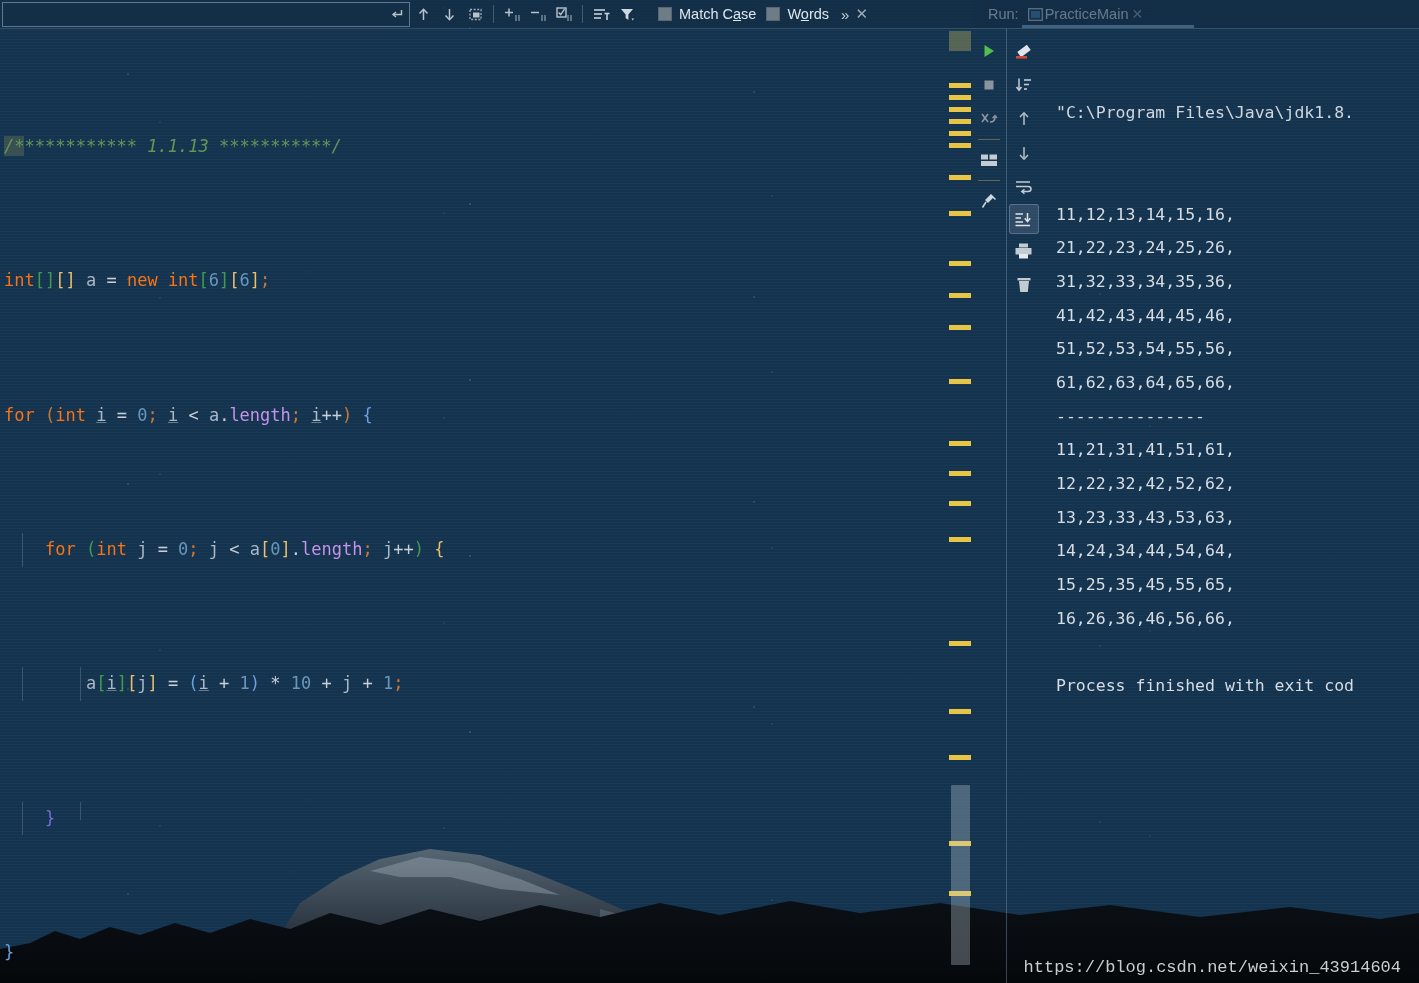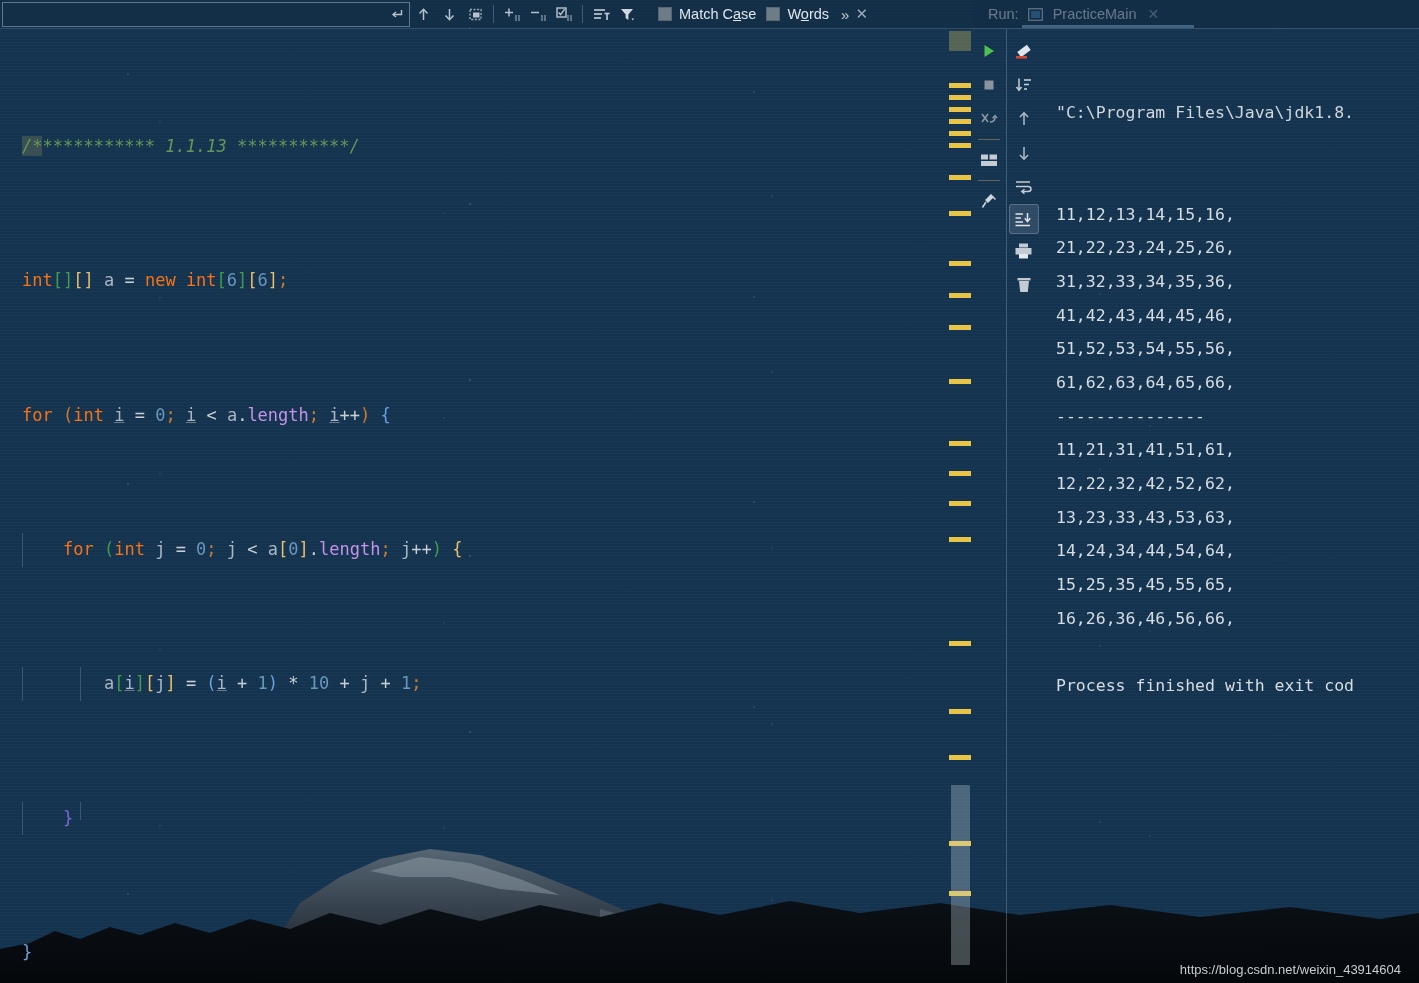--- a/index.html
+++ b/index.html
@@ -134,21 +134,21 @@
   #editor {
     position:absolute; left:0; top:29px; width:945px; bottom:0;
     z-index:6;
     font-family:"DejaVu Sans Mono", monospace;
     font-size:17px;
     line-height:33.6px;
     color:#c8d0d6;
     white-space:pre;
     overflow:hidden;
   }
-  .line { height:33.6px; padding-left:22px; position:relative; }
+  .line { height:33.6px; padding-left:4px; position:relative; }
 
   
   .t-kw   { color:#f97316; }           
   .t-cmt  { color:#629755; font-style:italic; }           
   .t-num  { color:#6897bb; }
   .t-prop { color:#c792ea; }           
   .t-id   { color:#a9b7c6; }
   .t-loc  { color:#a9b7c6; text-decoration:underline; text-decoration-color:#6b7a86;}
   .t-br1  { color:#cc7832; }
   .t-brG  { color:#3f9c4f; }
@@ -182,21 +182,21 @@
   }
   #run-header {
     height:29px; display:flex; align-items:center; gap:9px;
     padding-left:16px;
     color:#cdd6dd; font-size:14.5px;
     border-bottom:1px solid rgba(120,150,175,0.25);
     background: rgba(18,44,67,0.45);
   }
   #run-label { color:#d3dbe1; }
   #run-tab {
-    display:flex; align-items:center; gap:9px; position:relative;
+    display:flex; align-items:center; gap:1px; position:relative;
     padding:0 4px 0 0; cursor:pointer;
   }
   #run-tab-underline {
     position:absolute; left:-6px; bottom:-6px; width:172px; height:3px; background:#7aa7cc;
   }
   #run-tab-close { color:#8e9ba5; font-size:14px; margin-left:2px;}
   #run-body { position:absolute; left:0; top:29px; right:0; bottom:0; display:flex;}
   .vstrip { width:34px; display:flex; flex-direction:column; align-items:center; padding-top:5px; gap:0px;}
   .vstrip.second { border-left:1px solid rgba(120,145,165,0.45); }
   .vbtn { width:30px; height:34px; display:flex; align-items:center; justify-content:center; cursor:pointer; color:#b5c0c8;}
@@ -209,22 +209,22 @@
     color:#d6dde3; white-space:pre;
     padding-top:0px;
   }
   #console .cline { padding-left:16px; height:33.7px;}
   #console .first { color:#cfd6dc; }
   #console .blank { height:33.7px; }
 
   
   #watermark {
     position:absolute; right:18px; bottom:6px; z-index:40;
-    color:#d9dee2; font-size:13px; opacity:.92;
-    font-family:Liberation Sans, sans-serif;
+    color:#d9dee2; font-size:17px; opacity:.92;
+    font-family:Liberation Mono, monospace;
     text-shadow:0 1px 2px rgba(0,0,0,.6);
     pointer-events:none;
   }
 </style>
 </head>
 <body>
 
 <div id="app">
 
   <div id="bgbase"></div>

